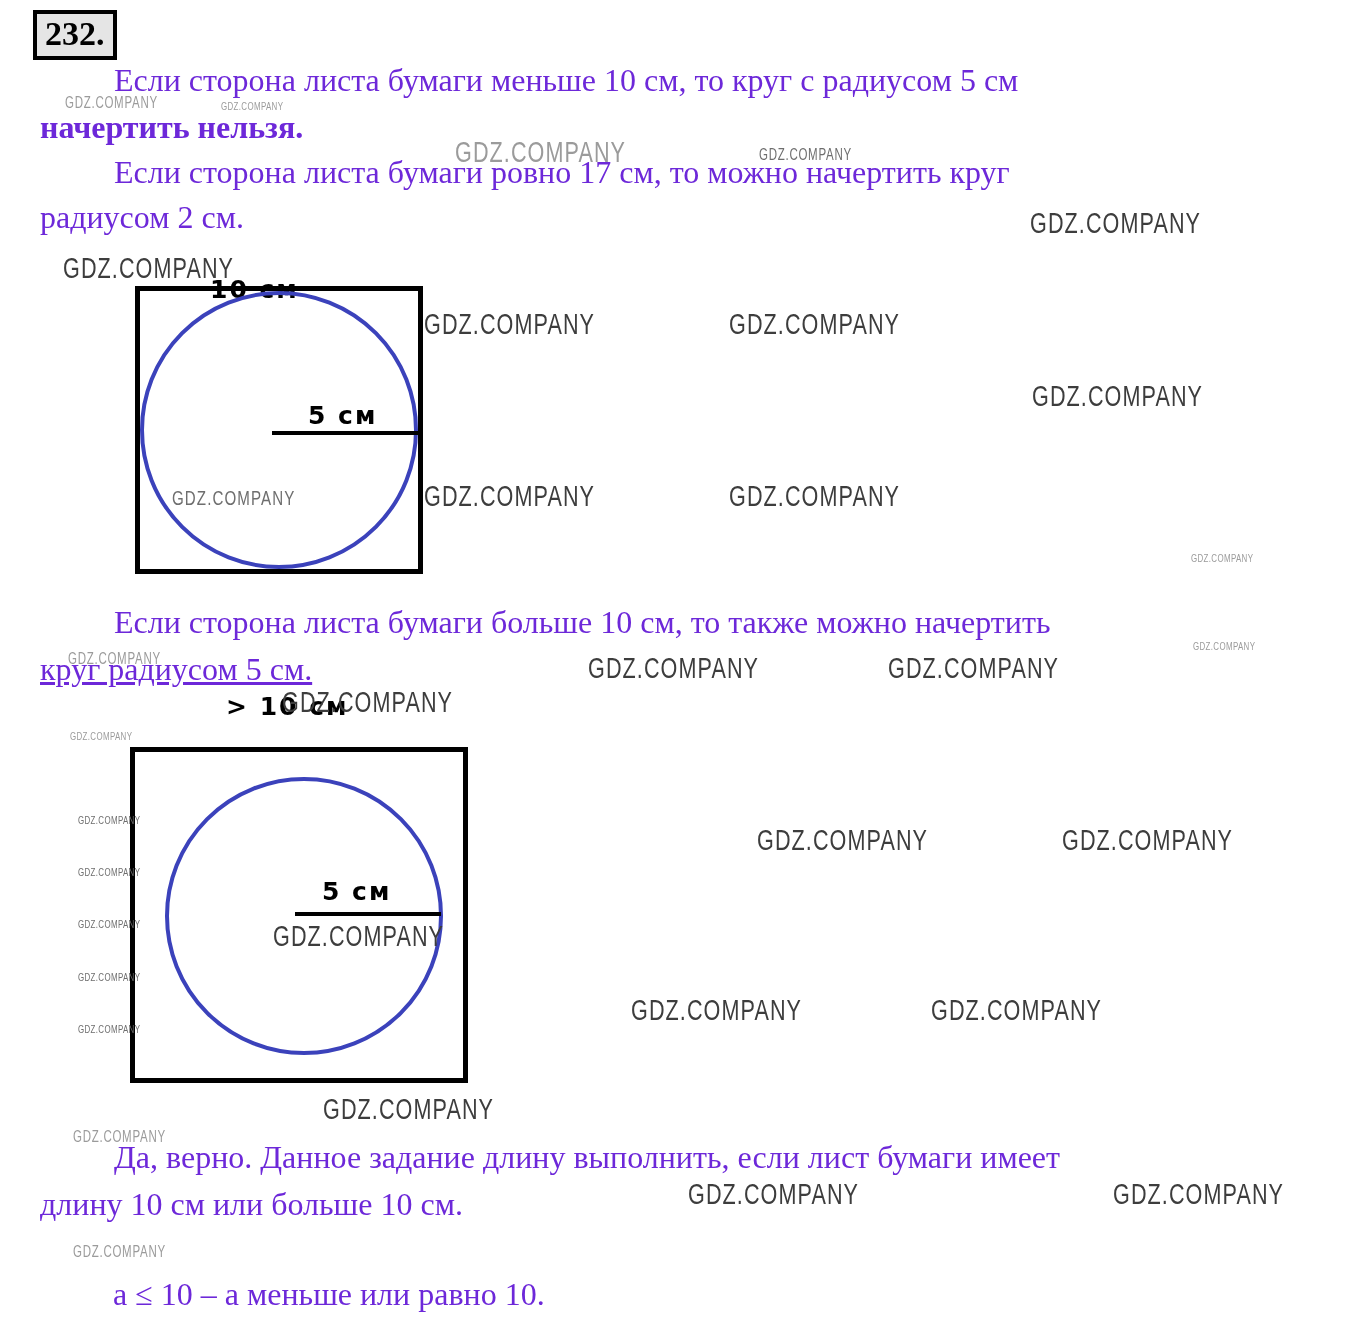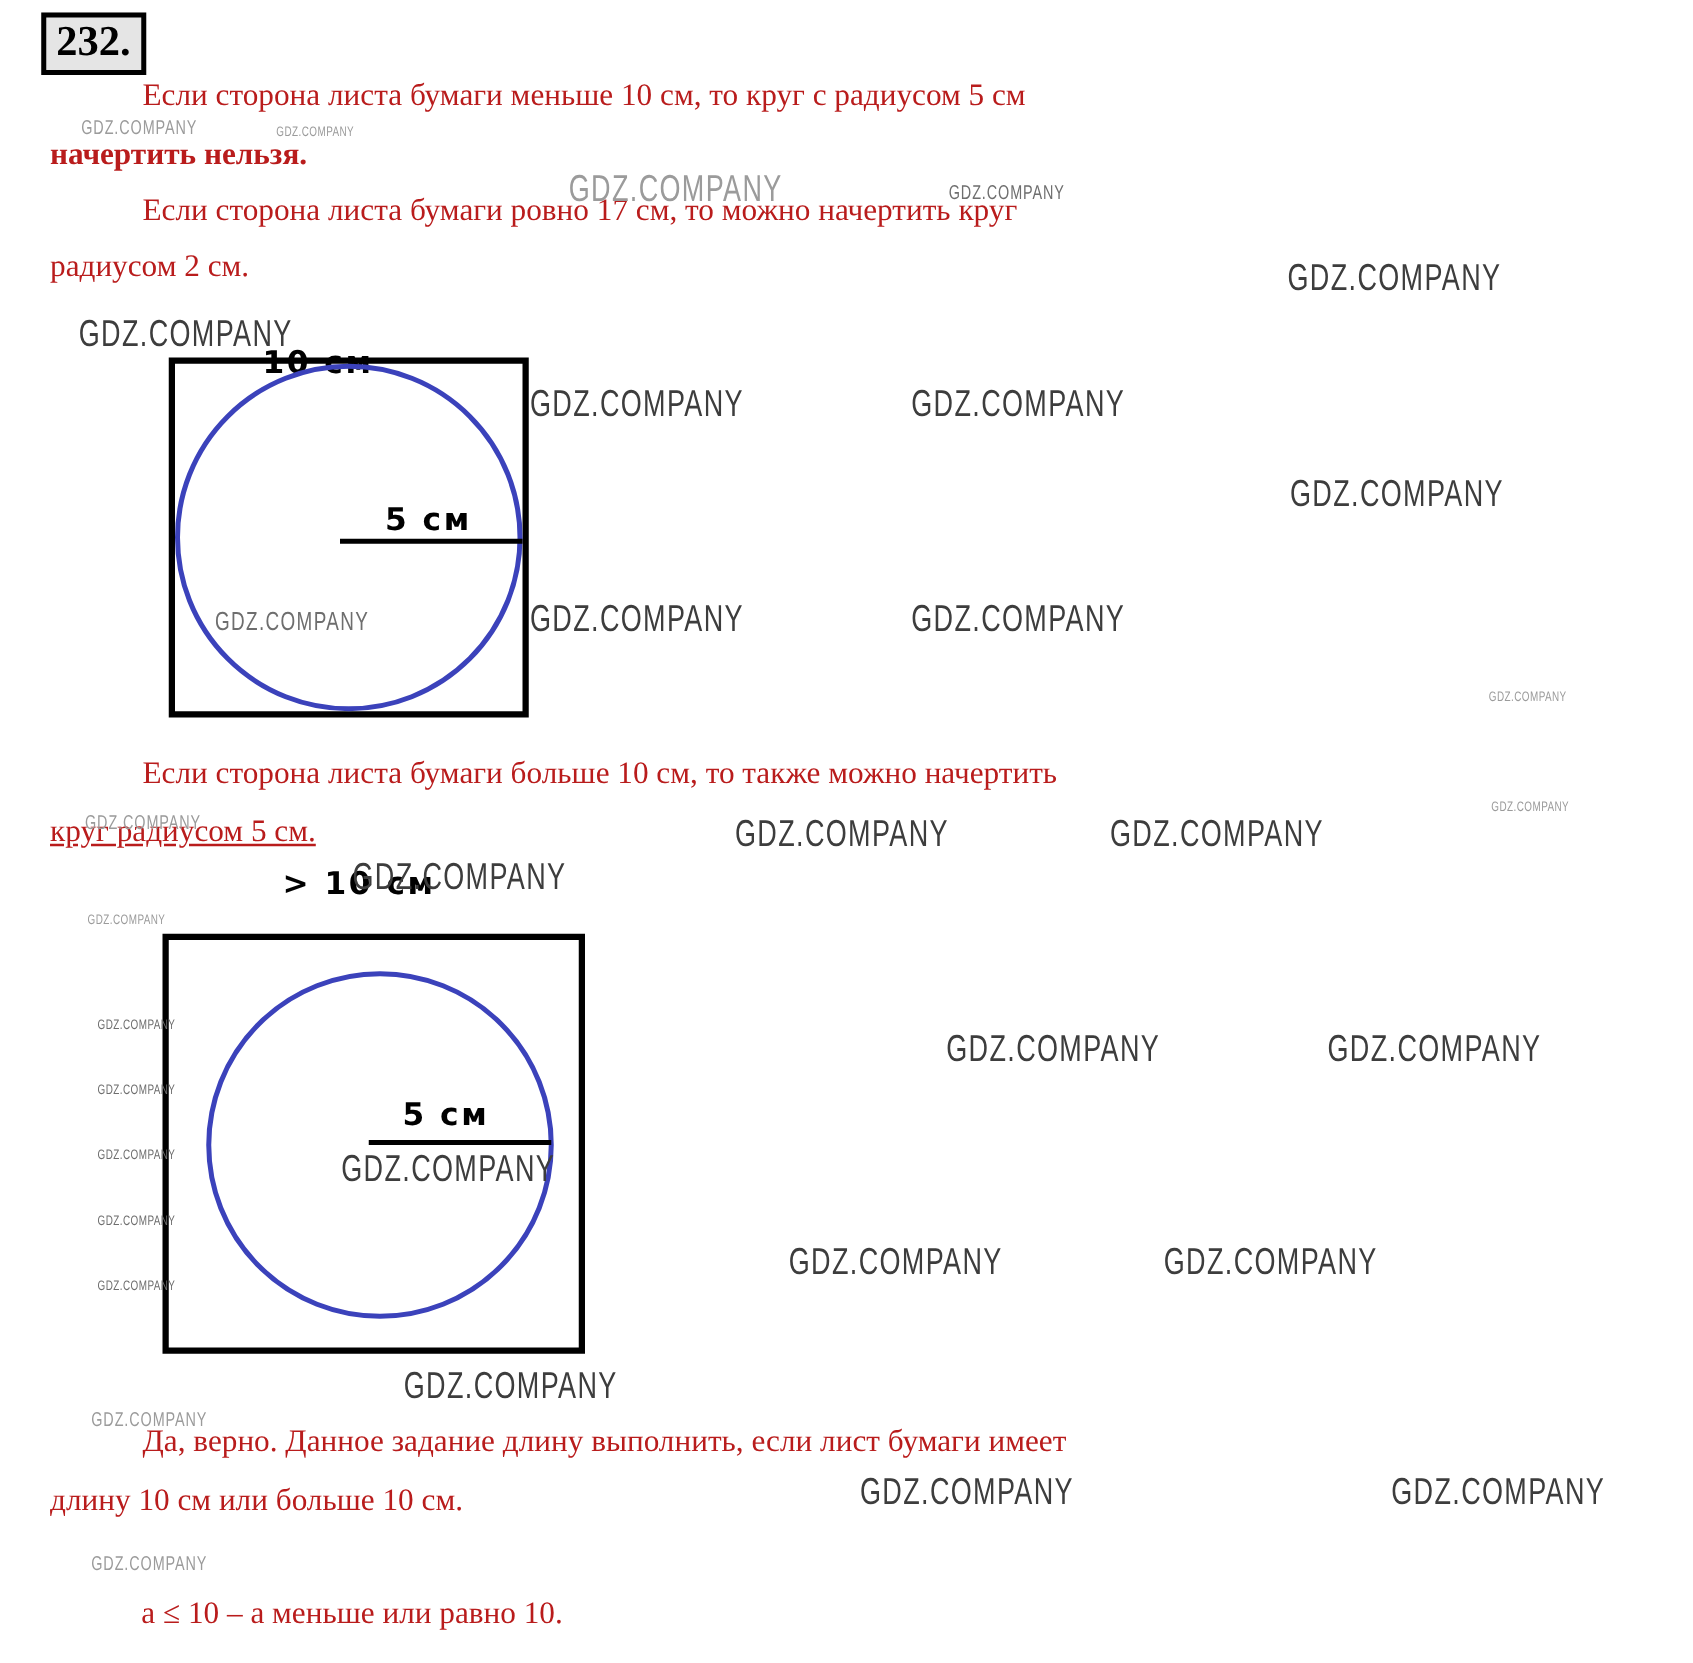--- a/index.html
+++ b/index.html
@@ -3,21 +3,21 @@
 <meta charset="utf-8">
 <style>
   html,body{margin:0;padding:0;}
   body{
     width:1354px;height:1330px;position:relative;background:#ffffff;
     font-family:"Liberation Serif","DejaVu Serif",serif;overflow:hidden;
   }
   .abs{position:absolute;}
   .line{
     font-family:"Liberation Serif","DejaVu Serif",serif;
-    font-size:25px;color:#b91c1c;white-space:nowrap;line-height:1;
+    font-size:32px;color:#6d28d9;white-space:nowrap;line-height:1;
   }
   .numbox{
     border:4px solid #000;font-weight:bold;font-size:34px;
     padding:1px 8px 4px 8px;color:#000;background:#e5e5e5;
     font-family:"Liberation Serif",serif;line-height:1.1;
   }
   .dimlabel{
     font-family:"DejaVu Sans","Liberation Sans",sans-serif;
     font-weight:bold;font-size:25px;letter-spacing:2px;
     color:#000;white-space:nowrap;line-height:1;

